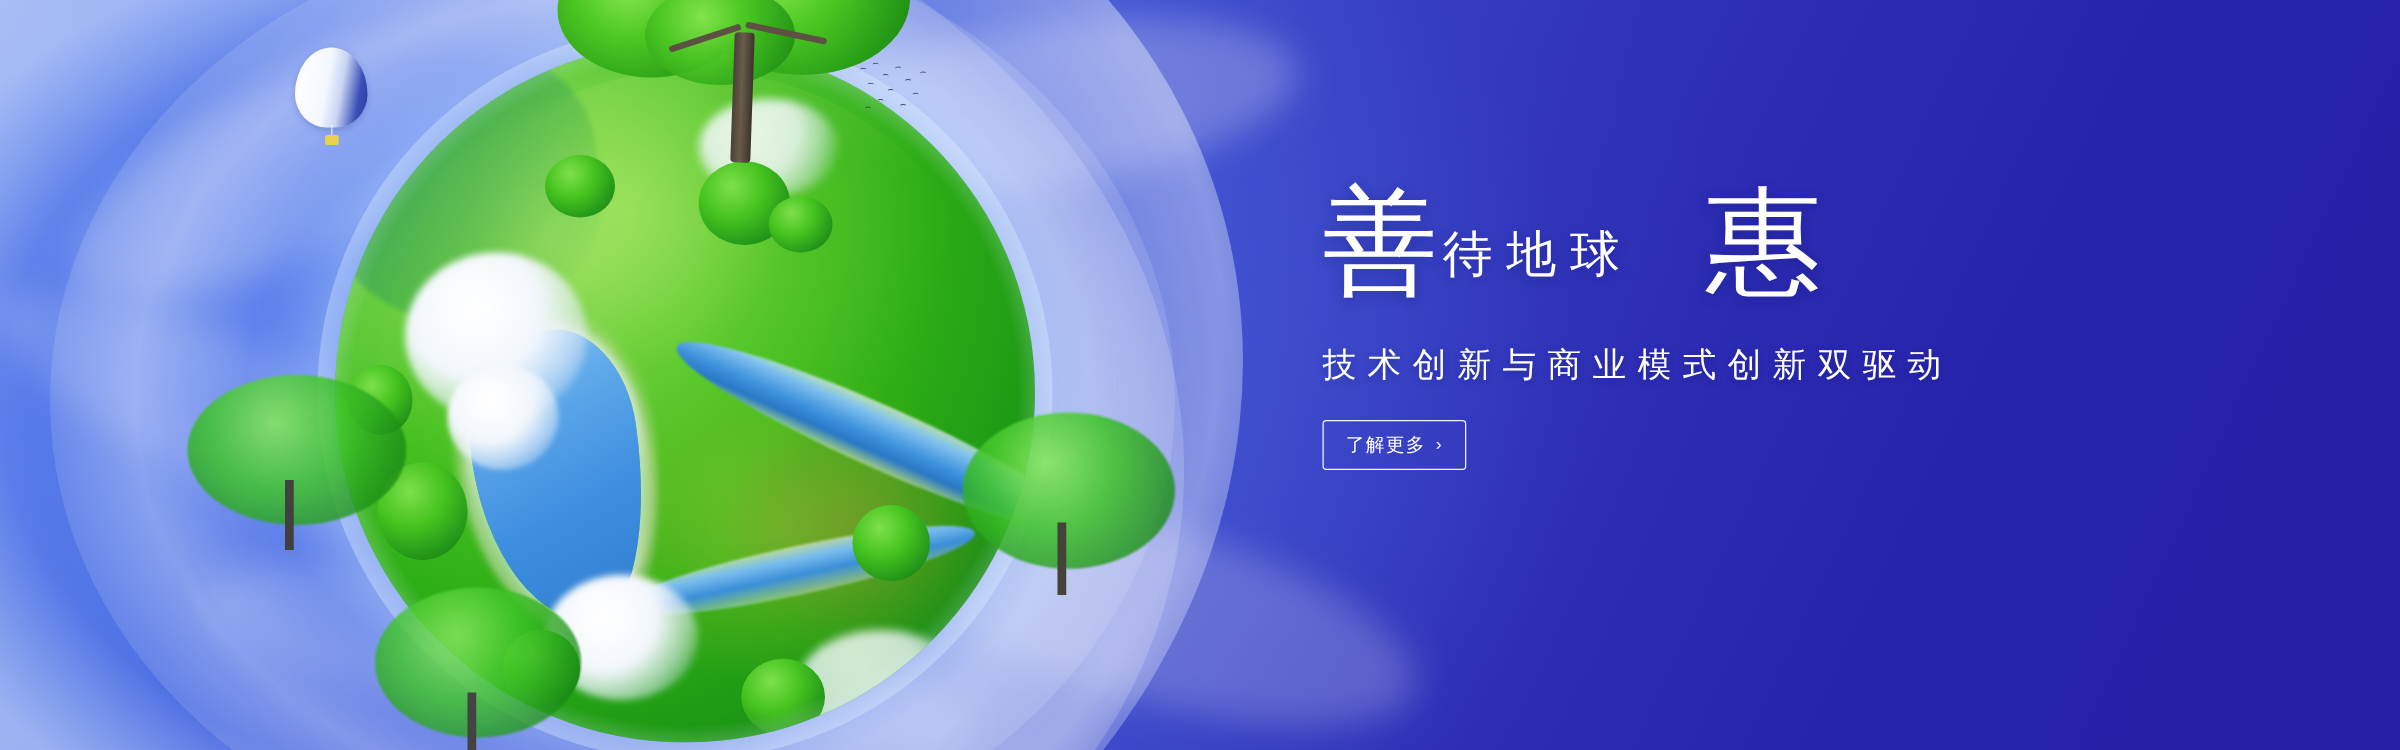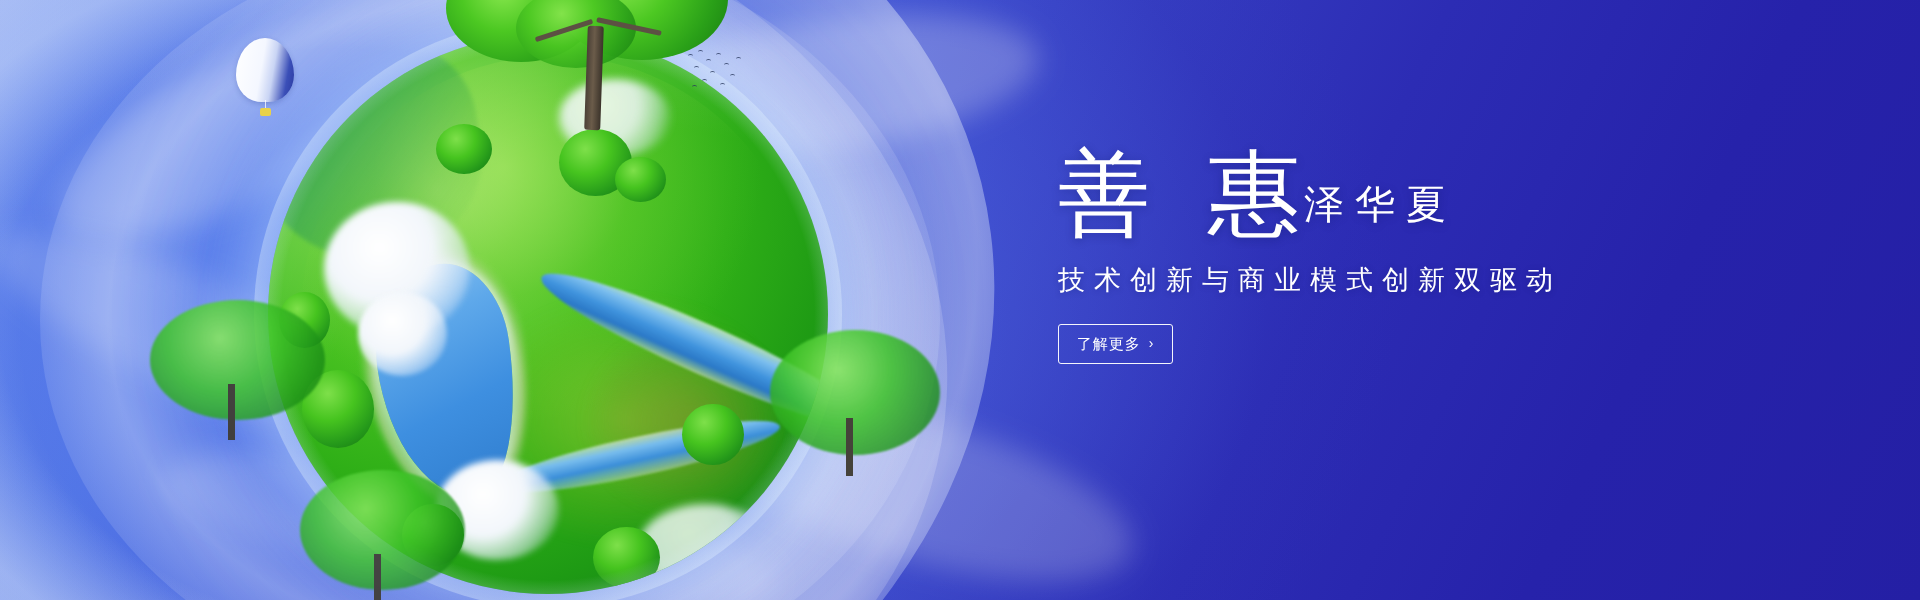--- a/index.html
+++ b/index.html
@@ -141,21 +141,21 @@
   .headline{display:flex;align-items:flex-end;color:#fff;white-space:nowrap;
     text-shadow:0 2px 10px rgba(10,20,90,0.32);line-height:1;}
   .hl-big{font-size:92px;font-weight:400;letter-spacing:0;
     font-family:"DejaVu Serif","Liberation Serif",serif;
     transform:translateY(8px);}
   .hl-small{font-size:40px;font-weight:400;letter-spacing:11px;
     font-family:"DejaVu Sans","Liberation Sans",sans-serif;
     margin-left:4px;transform:translateY(-8px);}
   .hl-gap{display:inline-block;width:58px;}
 
-  .subtitle{margin-top:30px;color:#fff;font-size:27px;letter-spacing:9px;
+  .subtitle{margin-top:42px;color:#fff;font-size:27px;letter-spacing:9px;
     white-space:nowrap;text-shadow:0 1px 6px rgba(10,20,90,0.30);}
 
   .desc{margin-top:24px;color:#eef3ff;font-size:18px;letter-spacing:0.4px;
     white-space:nowrap;text-shadow:0 1px 4px rgba(10,20,90,0.28);}
 
   .cta{margin-top:26px;display:inline-flex;align-items:center;justify-content:center;
     gap:8px;width:115px;height:40px;border:1px solid rgba(255,255,255,0.95);
     border-radius:3px;color:#ffffff;font-size:15px;letter-spacing:1px;
     background:transparent;cursor:pointer;box-sizing:border-box;}
   .cta .chev{font-size:14px;line-height:1;transform:translateY(-1px);}
@@ -244,23 +244,23 @@
     <div class="bird" style="left:16px;top:29px"></div>
     <div class="bird" style="left:34px;top:33px"></div>
     <div class="bird" style="left:50px;top:7px"></div>
     <div class="bird" style="left:6px;top:35px"></div>
   </div>
 
   <div class="content">
 
     <div class="headline">
       <span class="hl-big">善</span>
+      <span class="hl-small">待地球</span>
       <span class="hl-gap"></span>
       <span class="hl-big">惠</span>
-      <span class="hl-small">泽华夏</span>
     </div>
 
     <div class="subtitle">技术创新与商业模式创新双驱动</div>
 
 
     <div class="cta">
       <span>了解更多</span>
       <span class="chev">›</span>
     </div>
 

